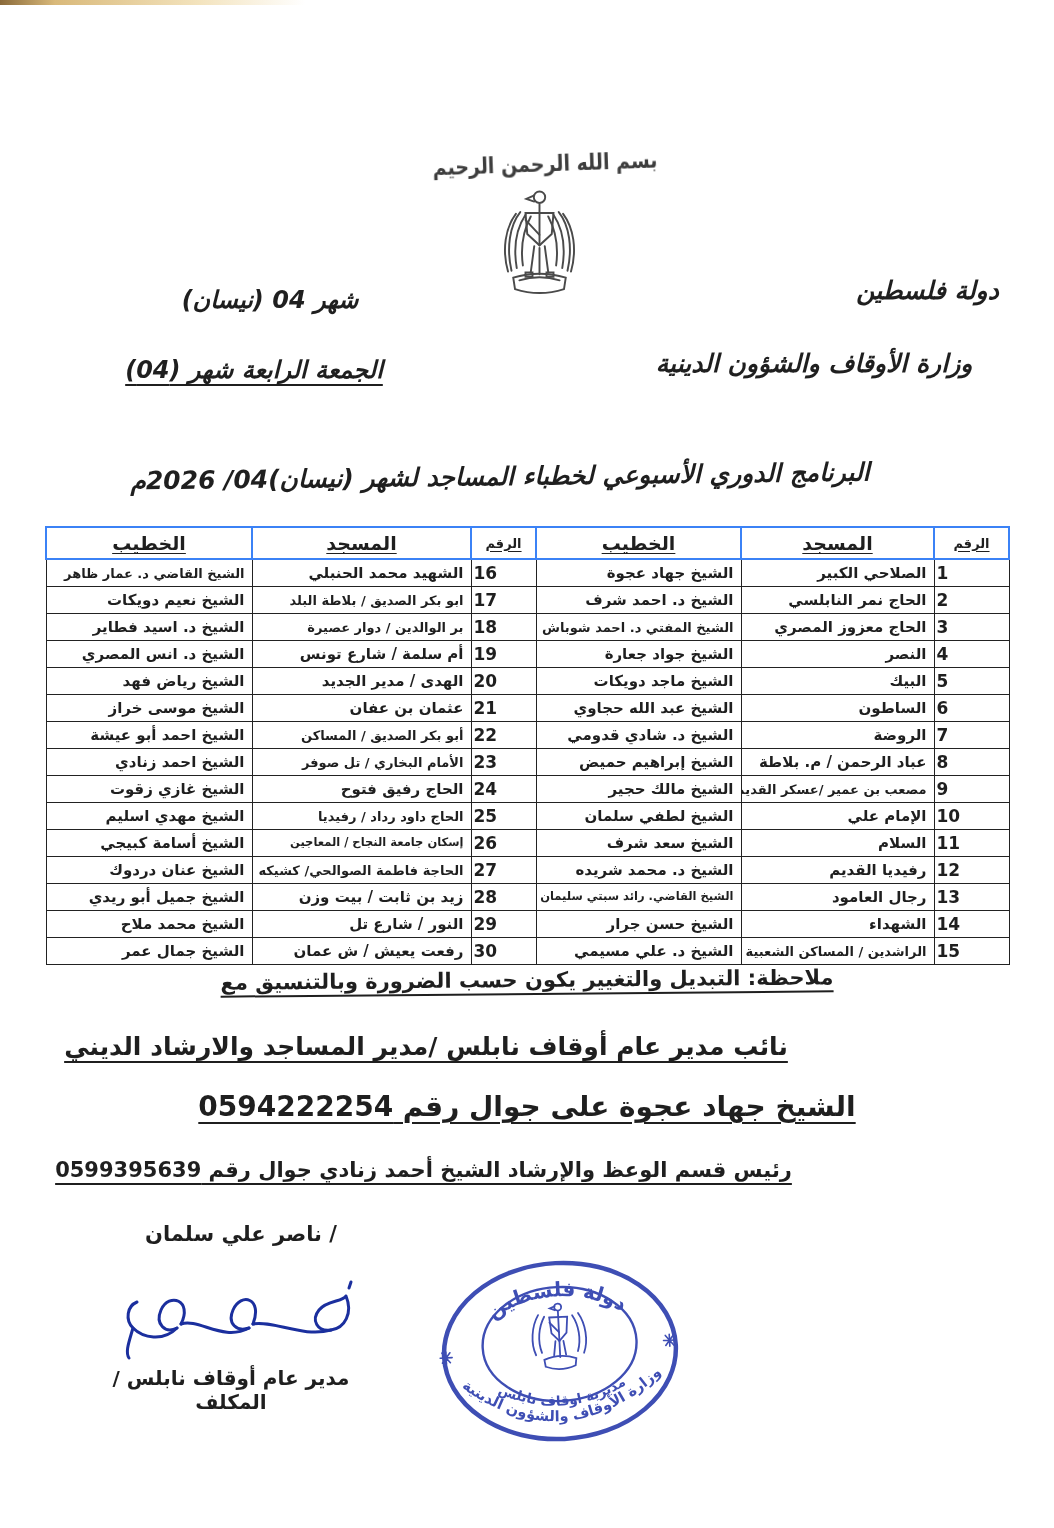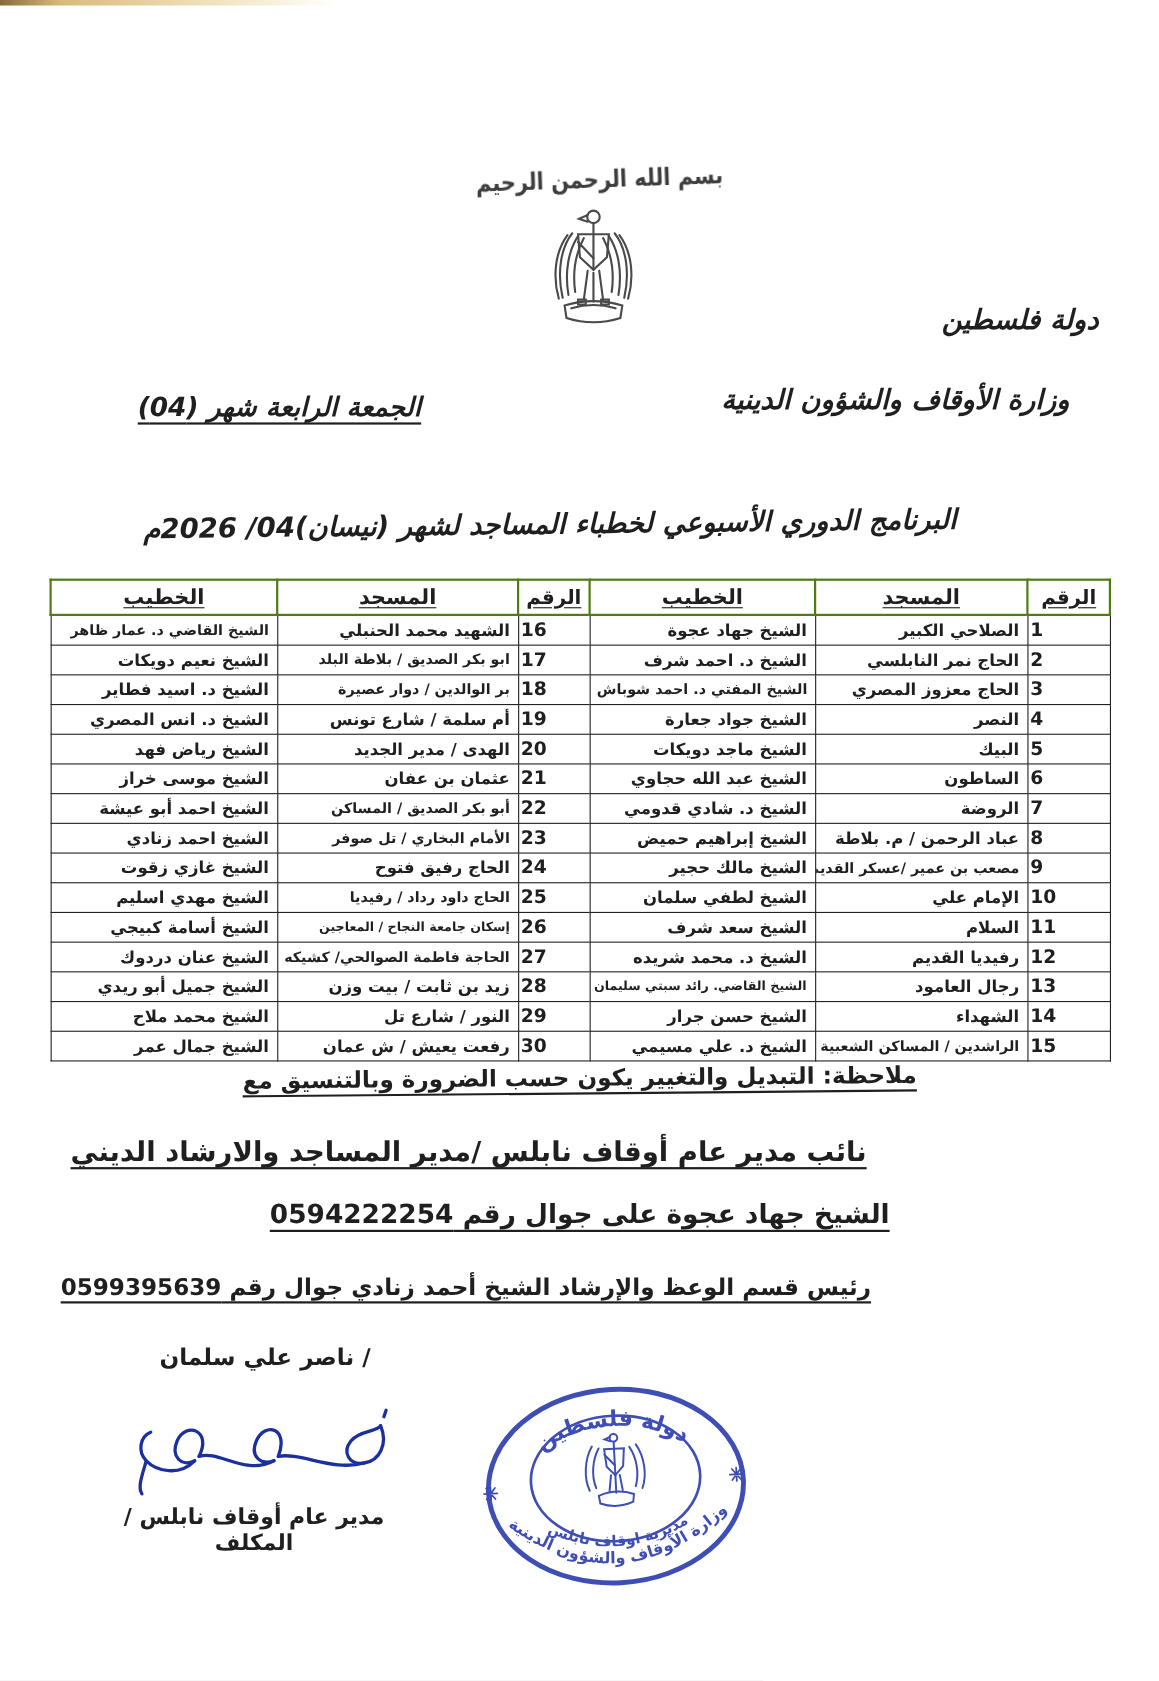--- a/index.html
+++ b/index.html
@@ -23,34 +23,34 @@
 
   .hdr-state{top:276px;left:835px;width:185px;font-size:25px;}
   .hdr-ministry{top:349px;left:612px;width:404px;font-size:25px;}
   .hdr-directorate{top:411px;left:698px;width:262px;font-size:24px;}
   .hdr-month{top:286px;left:140px;width:260px;font-size:24px;}
   .hdr-friday{top:356px;left:108px;width:292px;font-size:24px;}
   .doc-title{top:462px;left:118px;width:764px;font-size:25px;transform:rotate(-0.7deg);}
 
   table.schedule{position:absolute;top:526px;left:45px;width:963px;border-collapse:collapse;
     direction:rtl;table-layout:fixed;}
-  .schedule th{border:2px solid #4d7c0f;height:30px;padding:0 4px;font-weight:bold;
+  .schedule th{border:2px solid #3b82f6;height:30px;padding:0 4px;font-weight:bold;
     text-decoration:underline;text-underline-offset:3px;}
-  .schedule th.h-num{font-size:18px;}
+  .schedule th.h-num{font-size:13px;}
   .schedule th.h-main{font-size:19px;}
   .schedule td{border:1.6px solid #222;height:26px;padding:0 7px;font-weight:bold;
     white-space:nowrap;overflow:hidden;line-height:1;}
   .schedule td.num{text-align:left;font-size:17px;padding:0 2px;}
   .schedule td.mosque,.schedule td.khatib{text-align:right;font-size:15px;}
   .schedule td.sm{font-size:13px;margin-top:28px;}
   .schedule td.xs{font-size:11.5px;}
 
   .note1{top:968px;left:0;width:1054px;font-size:21px;transform:rotate(-0.5deg);}
   .note2{top:1032px;left:0;width:852px;font-size:25px;}
-  .note3{top:1090px;left:0;width:1054px;font-size:24px;}
+  .note3{top:1090px;left:0;width:1054px;font-size:28px;}
   .note4{top:1158px;left:0;width:847px;font-size:21px;}
 
   .footer-name{top:1222px;left:118px;width:246px;font-size:21px;}
   .footer-title{top:1366px;left:78px;width:306px;font-size:20px;}
 
   .emblem{top:178px;left:487px;width:105px;height:132px;}
   .signature{top:1258px;left:103px;width:258px;height:110px;}
   .stamp{top:1252px;left:436px;width:248px;height:200px;transform:rotate(-3deg);opacity:0.92;}
 </style>
 </head>
@@ -84,20 +84,21 @@
       <path d="M44,100 h8 v5 h-8 z"></path>
         <path d="M68,100 h8 v5 h-8 z"></path>
       <path d="M30,106 Q60,97 90,106 L88,119 Q60,128 32,119 Z"></path>
       <path d="M37,109 Q60,102 83,109"></path>
     </g>
   </svg>
 
   <div class="abs hdr-state ctr rtl b i">دولة فلسطين</div>
   <div class="abs hdr-ministry ctr rtl b i">وزارة الأوقاف والشؤون الدينية</div>
 
+  <div class="abs hdr-month ctr rtl b i">شهر 04 (نيسان)</div>
   <div class="abs hdr-friday ctr rtl b i u">الجمعة الرابعة شهر (04)</div>
 
   <div class="abs doc-title ctr rtl b i">البرنامج الدوري الأسبوعي لخطباء المساجد لشهر (نيسان)04/ 2026م</div>
 
   <table class="schedule">
     <colgroup>
       <col style="width:75px">
         <col style="width:193px">
         <col style="width:205px">
       <col style="width:65px">

